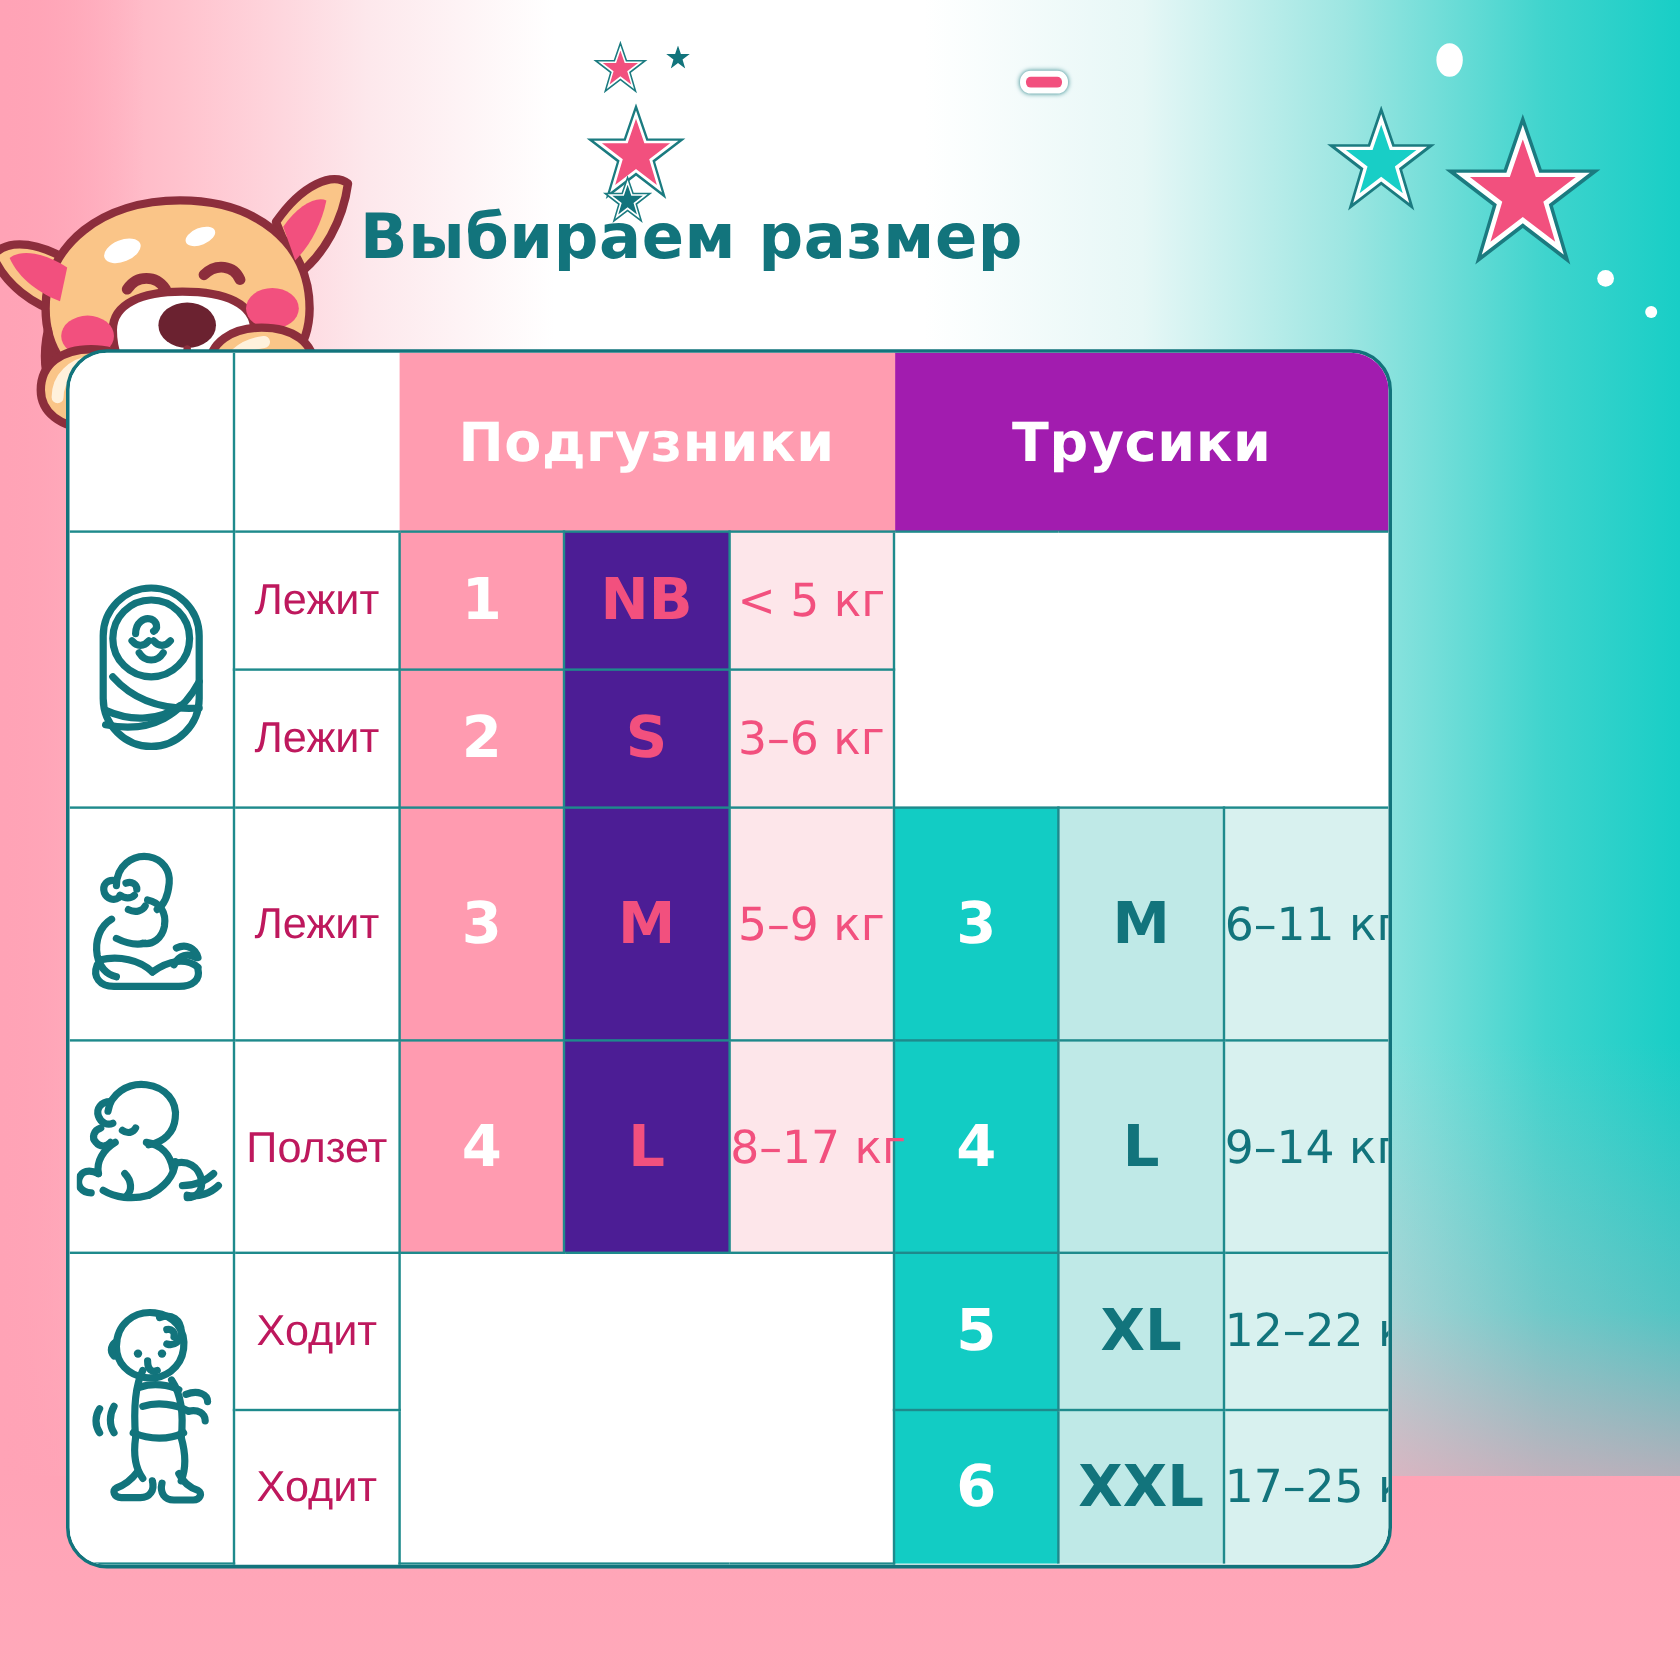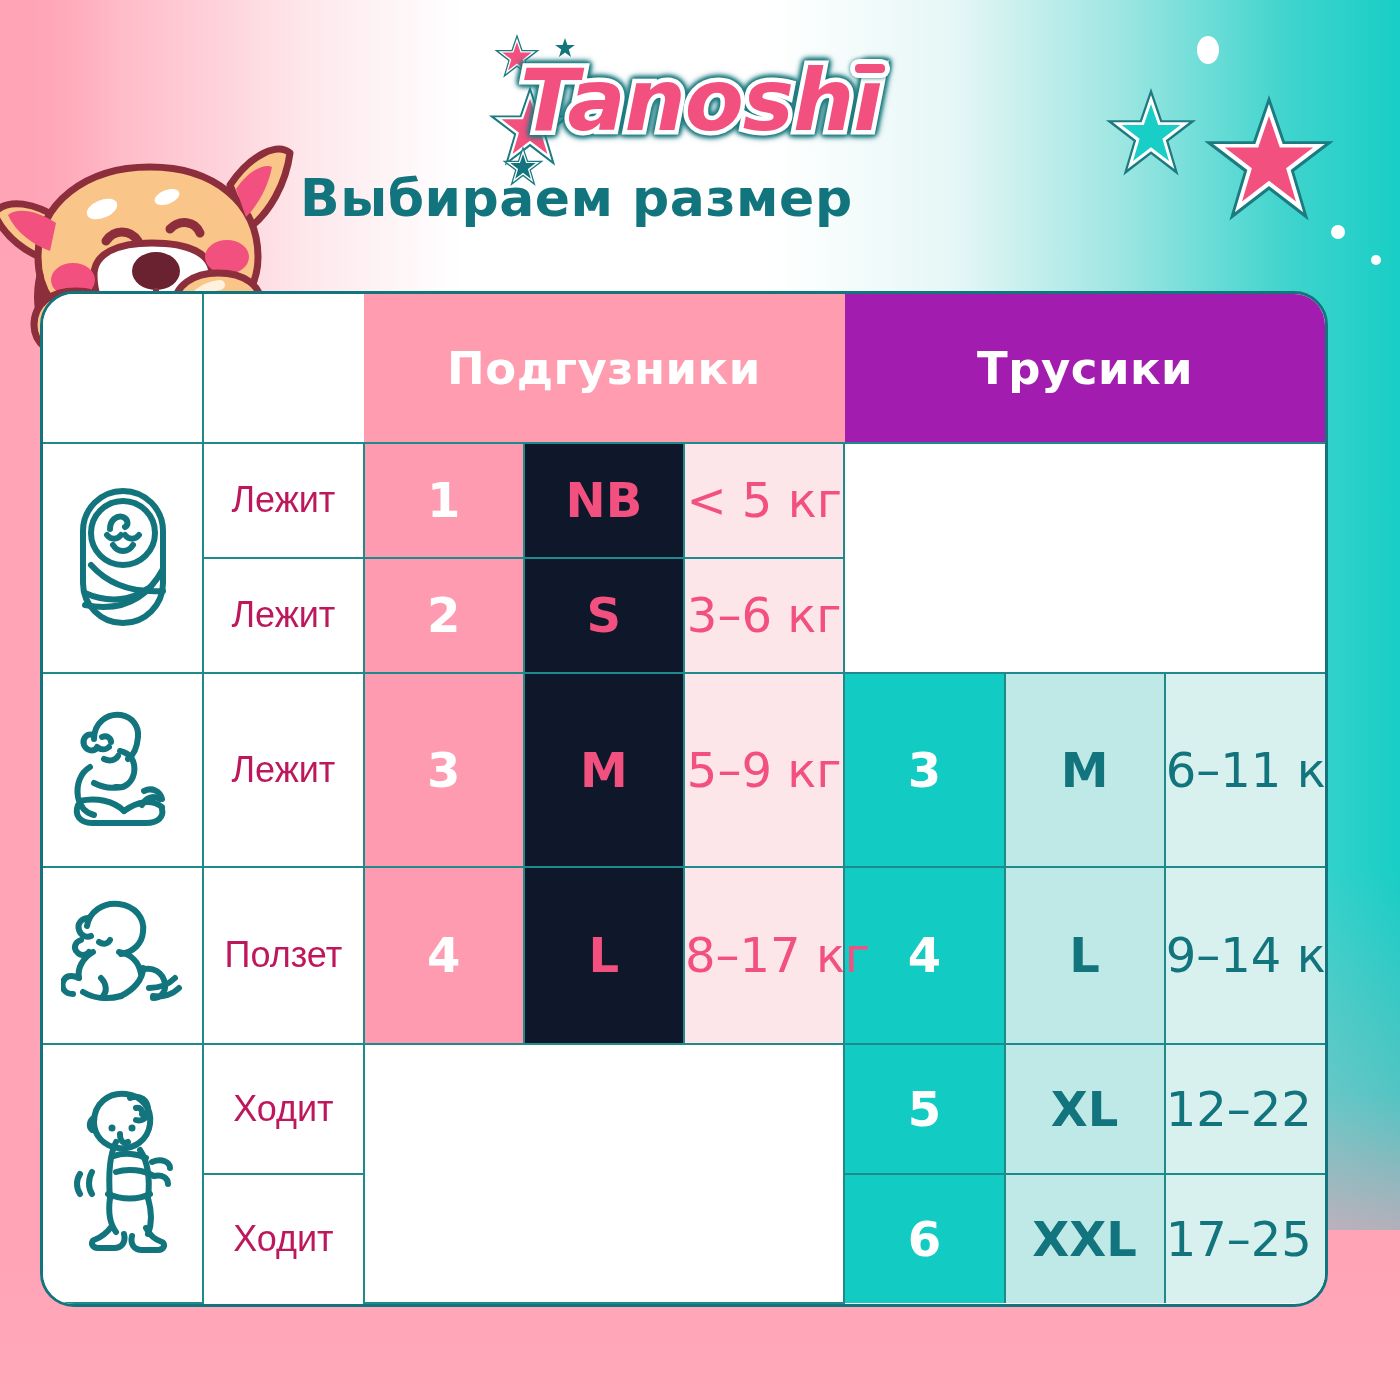--- a/index.html
+++ b/index.html
@@ -87,22 +87,22 @@
     color: #12747C;
     letter-spacing: 0.5px;
     white-space: nowrap;
   }
 
   
   #dog { position:absolute; left: -10px; top: 125px; width: 330px; height: 245px; }
 
   
   #card {
-    position:absolute; left: 40px; top: 291px;
-    width: 1288px; height: 1016px;
+    position:absolute; left: 55px; top: 291px;
+    width: 1105px; height: 1016px;
     border: 3px solid #12747C;
     border-radius: 34px;
     background: #FFFFFF;
     overflow: hidden;
     box-sizing: border-box;
   }
   .tbl { width:100%; height:100%; border-collapse: collapse; table-layout: fixed; }
   .tbl td, .tbl th { padding:0; margin:0; border: 2px solid #1E8A8C; }
   .tbl tr:first-child th { border-top: none; }
   .tbl td:first-child, .tbl th:first-child { border-left: none; }
@@ -139,26 +139,26 @@
   }
 
   
   .num  { width: 63px;  text-align:center; vertical-align:middle;
           color:#FFFFFF; font-weight:bold; font-size: 48px;
           font-family:"DejaVu Sans", sans-serif; }
   .size { width: 120px; text-align:center; vertical-align:middle;
           font-weight:bold; font-size: 48px;
           font-family:"DejaVu Sans", sans-serif; }
   .wt   { text-align:center; vertical-align:middle;
-          font-size: 48px;
+          font-size: 38px;
           font-family:"DejaVu Sans", sans-serif; white-space:nowrap; }
 
   
   .p-num  { background:#FF9BB0; }
-  .p-size { background:#0f172a; color:#F2507E; }
+  .p-size { background:#4c1d95; color:#F2507E; }
   .p-wt   { background:#FDE6EA; color:#F2507E; }
   
   .t-num  { background:#12CCC4; }
   .t-size { background:#BFE9E7; color:#12747C; }
   .t-wt   { background:#D8F1EF; color:#12747C; }
   
   .empty  { background:#FFFFFF; }
   .cellpad { padding-left: 4px; padding-right: 4px; }
 </style>
 </head>
@@ -184,21 +184,20 @@
     <span class="star star-mid" style="left:28px;top:10px;width:38px;height:38px;"></span>
     <span class="star" style="left:32px;top:14px;width:30px;height:30px;background:#F2507E;"></span>
 
     <span class="star star-outer" style="left:32px;top:118px;width:42px;height:42px;"></span>
     <span class="star star-mid" style="left:36px;top:122px;width:34px;height:34px;"></span>
     <span class="star" style="left:40px;top:126px;width:26px;height:26px;background:#12747C;"></span>
 
     <span class="star" style="left:85px;top:10px;width:20px;height:20px;background:#12747C;"></span>
   </span>
 
-  <div id="logo-text">Tanoshi</div>
   <div id="logo-bar"></div>
 </div>
 
 <div>
   <span class="star star-outer" style="position:absolute;left:1105px;top:88px;width:92px;height:92px;"></span>
   <span class="star star-mid" style="position:absolute;left:1112px;top:95px;width:78px;height:78px;"></span>
   <span class="star" style="position:absolute;left:1121px;top:104px;width:60px;height:60px;background:#18CEC6;"></span>
 </div>
 <div>
   <span class="star star-outer" style="position:absolute;left:1203px;top:95px;width:132px;height:132px;"></span>

